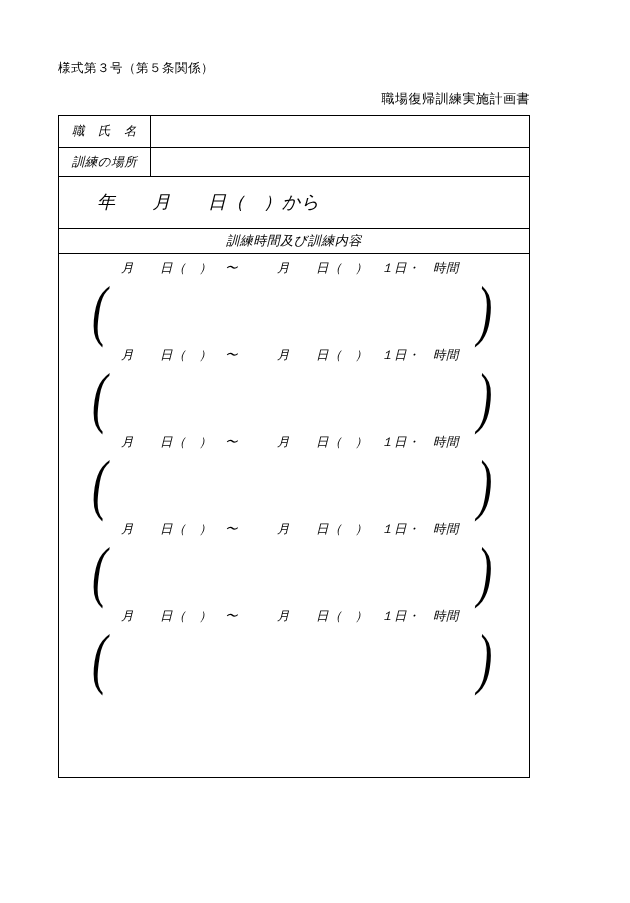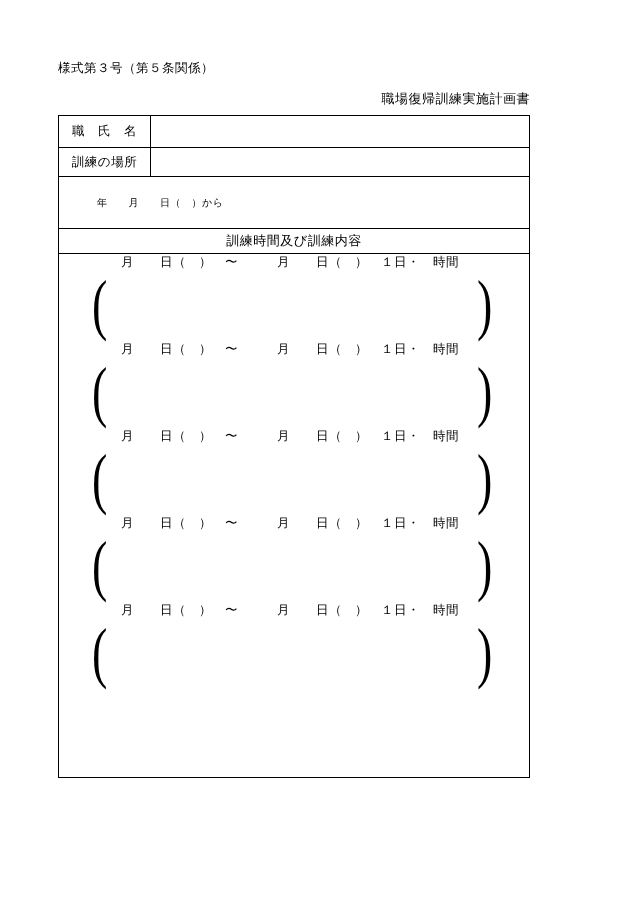--- a/index.html
+++ b/index.html
@@ -39,41 +39,42 @@
     letter-spacing: 0.5px;
   }
   .table-wrap {
     position: absolute;
     left: 58px;
     top: 115px;
     width: 472px;
     height: 663px;
     border: 1px solid #000;
     box-sizing: border-box;
+    font-style: italic;
   }
   .row {
     display: flex;
     border-bottom: 1px solid #000;
     box-sizing: border-box;
   }
   .label-cell {
     width: 92px;
     box-sizing: border-box;
     border-right: 1px solid #000;
     display: flex;
     align-items: center;
     justify-content: center;
     font-size: 12.5px;
     letter-spacing: 0.5px;
     padding: 0 2px;
   }
   .value-cell {
     flex: 1;
     box-sizing: border-box;
-    font-size: 10px;
+    font-size: 18px;
     display: flex;
     flex-direction: column;
     justify-content: center;
   }
   .row-name { height: 32px; }
   .row-place { height: 29px; }
   .row-period { height: 52px; }
   .period-line {
     padding-left: 38px;
     line-height: 25px;
@@ -90,20 +91,21 @@
   }
   .content-area {
     position: relative;
     height: 523px;
   }
   .entry {
     position: absolute;
     left: 0;
     width: 100%;
     height: 87px;
+    margin-top: 6px;
   }
   .entry-head {
     position: absolute;
     top: 0;
     left: 62px;
     font-size: 12.5px;
     white-space: pre;
     letter-spacing: 0.5px;
   }
   .brace {

